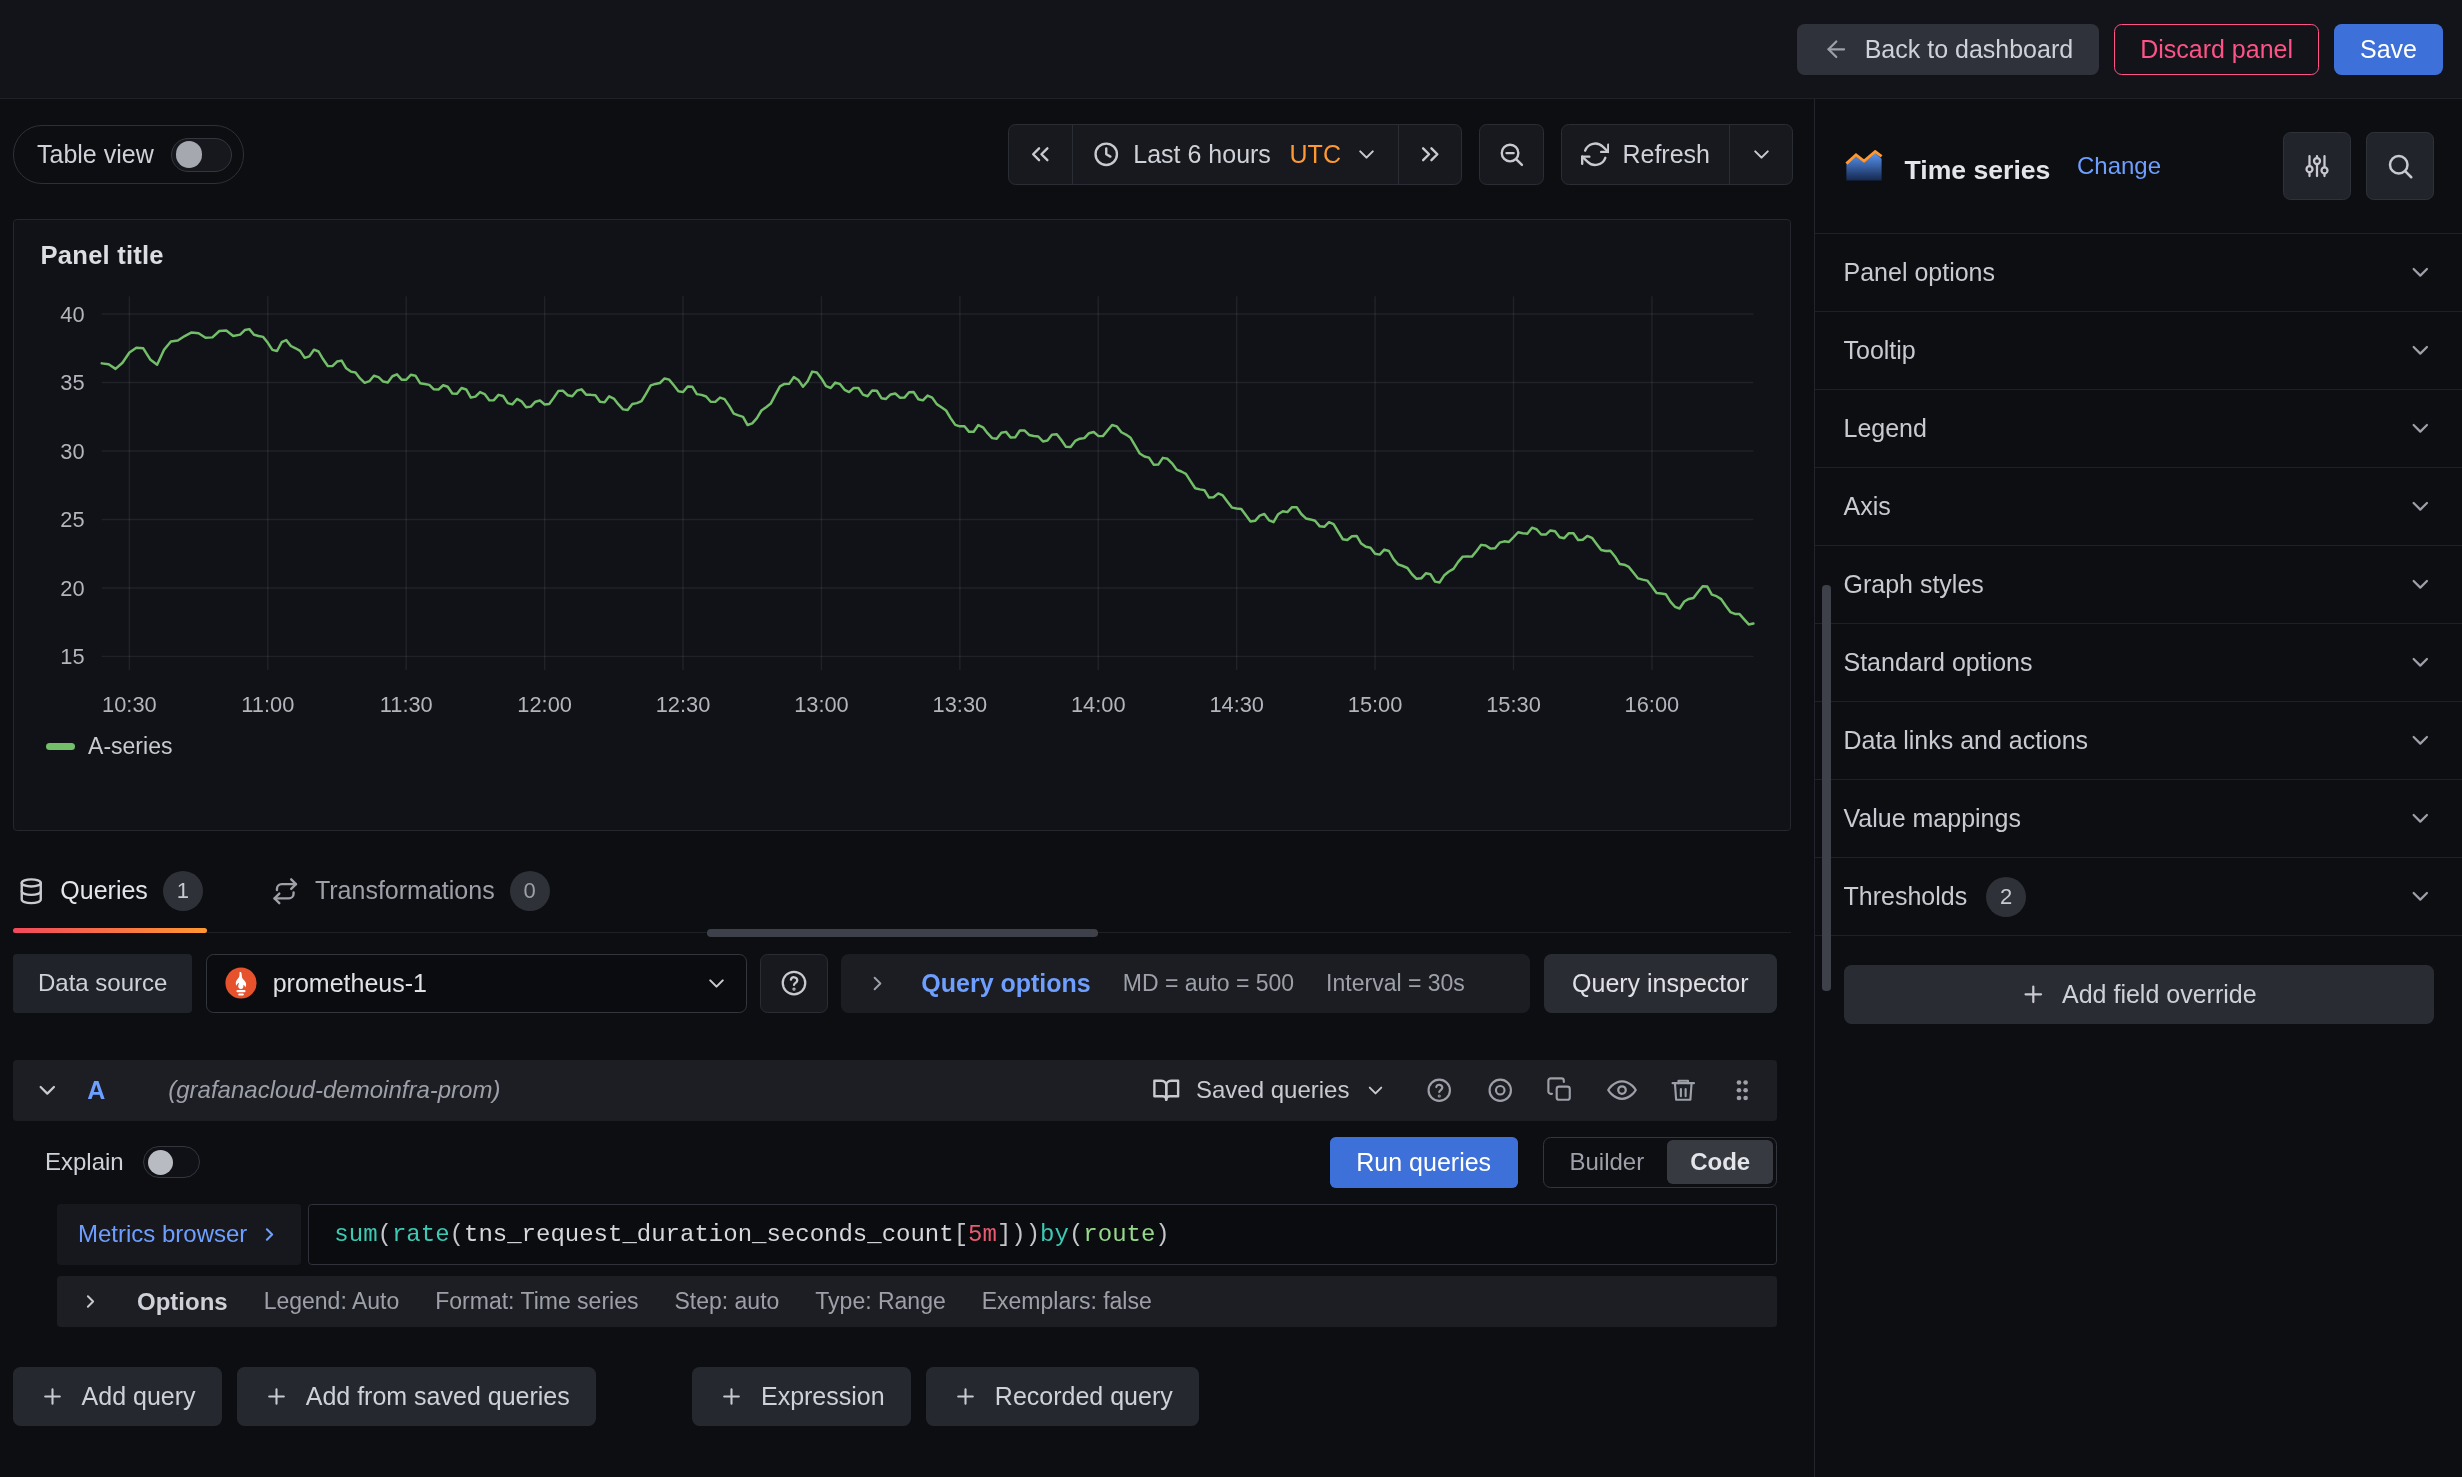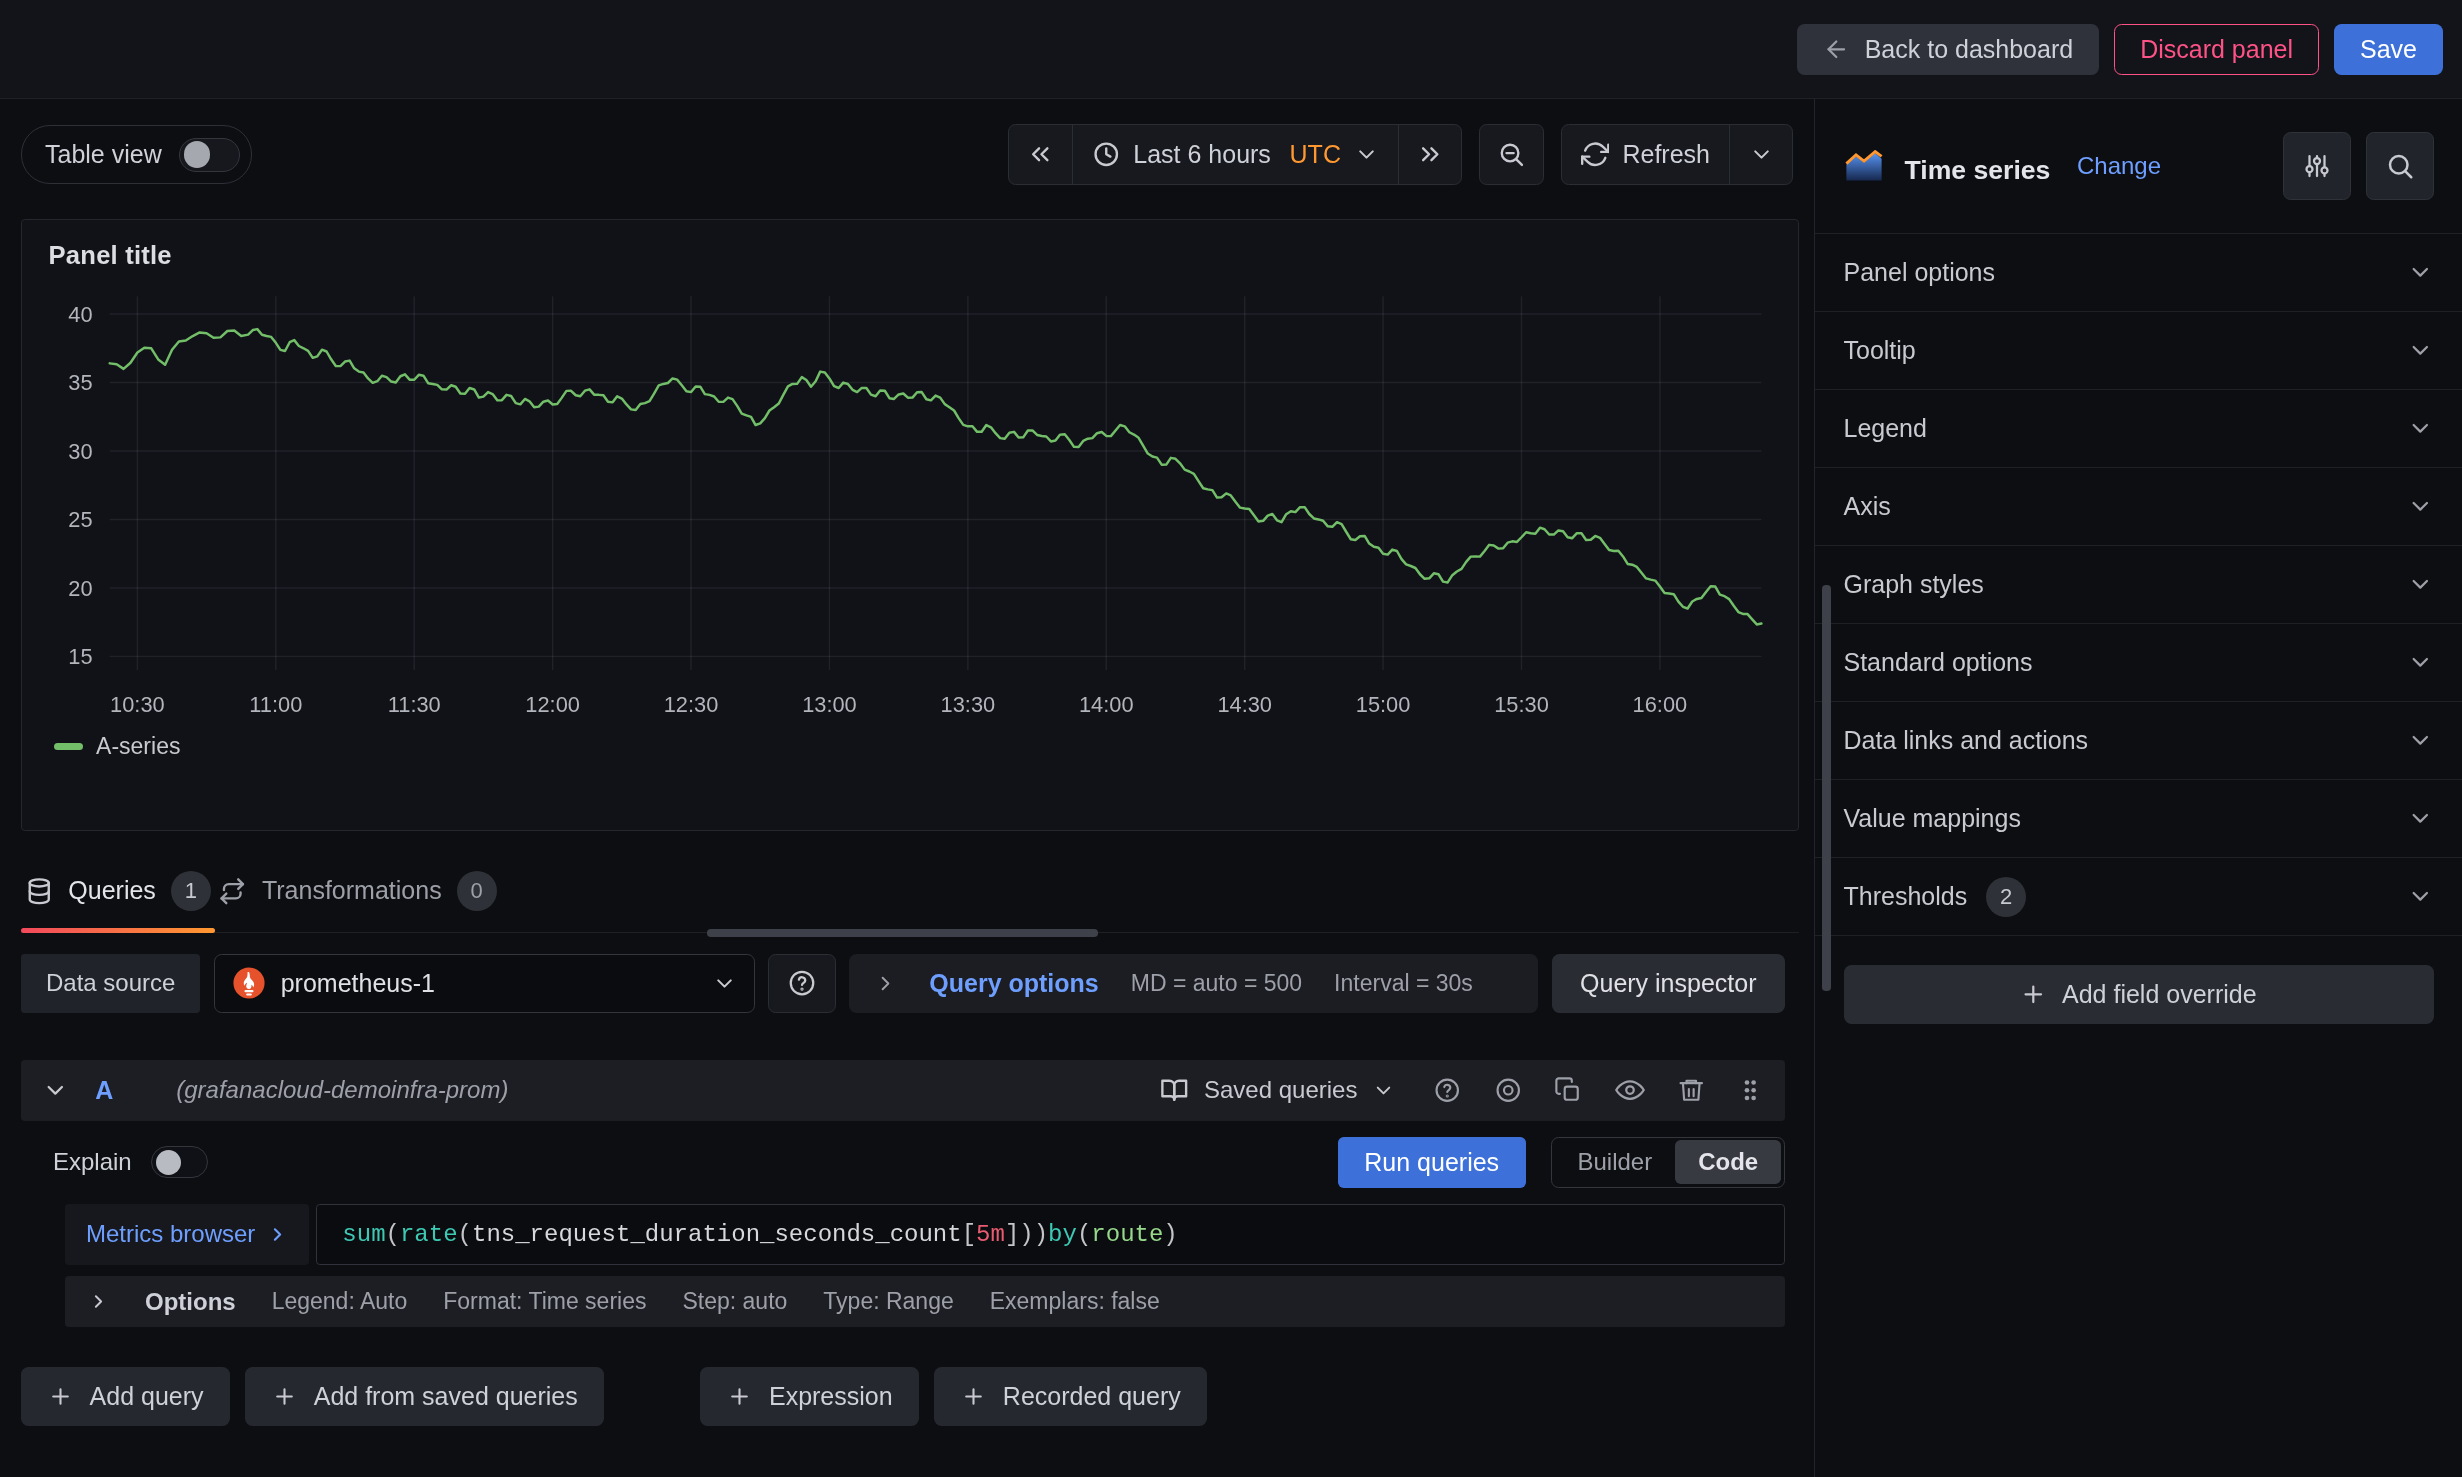--- a/index.html
+++ b/index.html
@@ -25,21 +25,21 @@
     height:51px; padding:0 25px; border-radius:7.6px; border:0.9px solid transparent;
     font-size:25px; font-weight:500; color:#d5d7de; background:transparent; cursor:pointer;
     font-family:inherit; white-space:nowrap;
   }
   .btn-secondary { background:#2f323a; color:#cfd1d9; }
   .btn-danger-outline { border:0.9px solid #ff5286; color:#ff5286; background:transparent; }
   .btn-primary { background:#3d71d9; color:#ffffff; }
 
   
   .content { display:flex; height:1379px; position:relative; }
-  .main { width:1814px; padding-left:21px; }
+  .main { width:1814px; padding-left:13px; }
   .sidebar { flex:1; border-left:0.9px solid #222430; }
 
   
   .toolbar { margin-top:25px; height:61px; display:flex; align-items:center; justify-content:space-between; padding-right:21px; }
   .tableview {
     display:inline-flex; align-items:center; gap:17px; height:59px;
     border:0.9px solid #2e3038; border-radius:29px; padding:0 11.4px 0 23px;
     font-size:25px; color:#cfd1d9; cursor:pointer;
   }
   .switch { width:61px; height:34px; border-radius:17px; background:#17181e; border:0.9px solid #34363e; position:relative; display:inline-block; }
@@ -70,21 +70,21 @@
   .series { fill:none; stroke-width:2.6; stroke-linejoin:round; stroke-linecap:round; }
   .legend { display:flex; align-items:center; gap:13.3px; margin:5.7px 0 0 5.7px; cursor:pointer; }
   .legend .swatch { width:28.5px; height:7.6px; border-radius:3.8px; }
   .legend .name { font-size:23px; color:#c9cad1; }
 
   
   .hscrollbar { position:absolute; left:707px; top:830px; width:391px; height:7.6px; border-radius:3.8px; background:#3f414a; }
   .vscrollbar { position:absolute; left:1822px; top:486px; width:8.5px; height:406px; border-radius:3.8px; background:#3f414a; }
 
   
-  .tabs { margin-top:28.5px; display:flex; border-bottom:0.9px solid #1e2026; width:1778px; }
+  .tabs { margin-top:28.5px; display:flex; gap:61px; border-bottom:0.9px solid #1e2026; width:1778px; }
   .tab { display:flex; align-items:center; gap:15px; padding:11.4px 3.8px 21px 3.8px; position:relative; cursor:pointer; }
   .tab .lbl { font-size:25px; color:#9da0a8; }
   .tab.active .lbl { color:#e4e5ea; }
   .tab.active::after { content:''; position:absolute; left:0; right:0; bottom:-0.9px; height:4.7px; border-radius:2.8px;
     background:linear-gradient(90deg,#f2495c,#ff9830); }
   .badge { background:#2f3138; border-radius:21px; min-width:40px; height:40px; padding:0 9.5px;
     display:inline-flex; align-items:center; justify-content:center; font-size:22px; color:#c9cad1; }
 
   
   .editor { margin-top:21px; width:1764px; }

